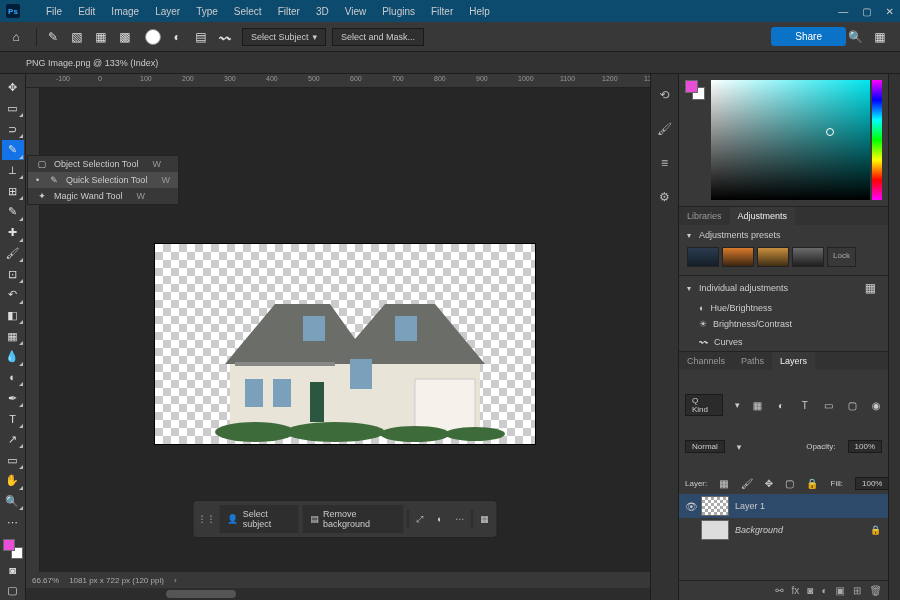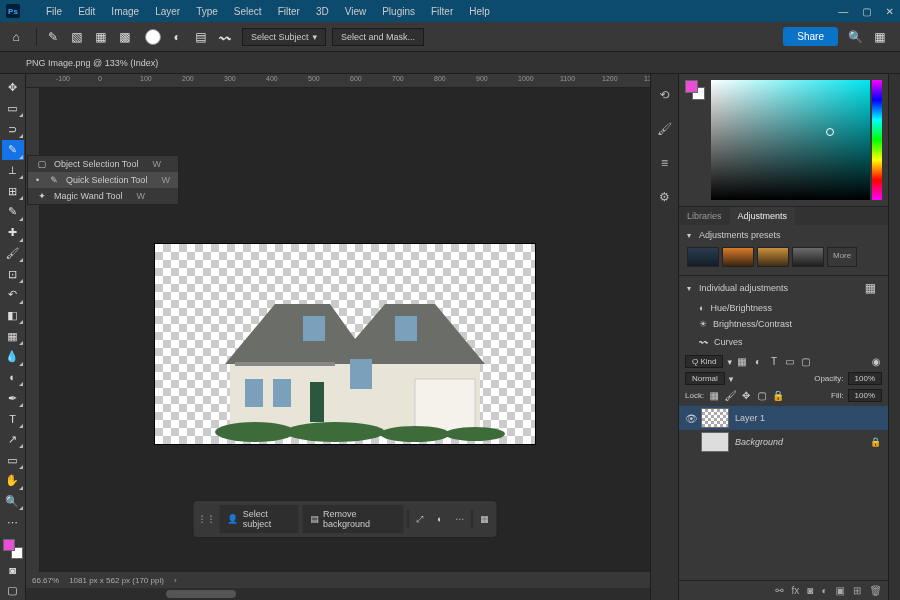--- a/index.html
+++ b/index.html
@@ -7,21 +7,21 @@
 .titlebar { height: 22px; background: #0c4a6e; display: flex; align-items: center; padding: 0 6px; }
 .ps-logo { width: 14px; height: 14px; background: #001e36; color: #31a8ff; display: flex; align-items: center; justify-content: center; font-size: 8px; font-weight: bold; border-radius: 2px; }
 .menubar { flex: 1; display: flex; gap: 2px; margin-left: 19px; }
 .menu-item { padding: 3px 7px; font-size: 10px; cursor: pointer; }
 .win-controls { display: flex; gap: 14px; font-size: 10px; }
 .optbar { height: 30px; background: #383838; display: flex; align-items: center; padding: 0 6px; border-bottom: 1px solid #1d1d1d; }
 .opt-icon { width: 20px; height: 20px; display: flex; align-items: center; justify-content: center; margin-right: 4px; color: #ddd; font-size: 12px; }
 .opt-brush { width: 16px; height: 16px; border: 1px solid #888; border-radius: 50%; background: #fff; margin: 0 6px; }
 .opt-btn { background: #2f2f2f; border: 1px solid #1a1a1a; padding: 3px 8px; font-size: 9px; color: #ccc; margin: 0 3px; display: flex; align-items: center; gap: 4px; }
 .opt-spacer { flex: 1; }
-.share-btn { background: #0a72c7; color: #fff; padding: 4px 14px; border-radius: 3px; font-size: 10px; margin-right: 8px; }
+.share-btn { background: #0a72c7; color: #fff; padding: 4px 24px; border-radius: 3px; font-size: 10px; }
 .tabbar { height: 22px; background: #323232; display: flex; align-items: center; padding-left: 26px; gap: 18px; border-bottom: 1px solid #1d1d1d; }
 .doc-tab { font-size: 9px; color: #ccc; }
 .main { display: flex; height: 526px; }
 .toolbar { width: 26px; background: #383838; display: flex; flex-direction: column; align-items: center; padding-top: 4px; gap: 1px; border-right: 1px solid #1d1d1d; }
 .tool { width: 22px; height: 20px; display: flex; align-items: center; justify-content: center; font-size: 11px; color: #ddd; position: relative; }
 .tool.active { background: #1473e6; }
 .tool.sub::after { content: ""; position: absolute; bottom: 1px; right: 1px; border: 2px solid transparent; border-right-color: #bbb; border-bottom-color: #bbb; }
 .swatches { margin-top: 6px; position: relative; width: 20px; height: 20px; }
 .sw-fg { position: absolute; top: 0; left: 0; width: 12px; height: 12px; background: #e84fd6; border: 1px solid #666; }
 .sw-bg { position: absolute; bottom: 0; right: 0; width: 12px; height: 12px; background: #fff; border: 1px solid #666; }
@@ -66,21 +66,21 @@
 .preset { width: 32px; height: 20px; border: 1px solid #222; }
 .p1 { background: linear-gradient(#2b3c4f,#141e28); }
 .p2 { background: linear-gradient(#d97a2a,#3a2410); }
 .p3 { background: linear-gradient(#c88f3e,#3e2d14); }
 .p4 { background: linear-gradient(#6b6b6b,#1e1e1e); }
 .more-btn { font-size: 8px; color: #aaa; padding: 3px 5px; border: 1px solid #222; }
 .adj-item { padding: 3px 8px 3px 20px; font-size: 9px; display: flex; align-items: center; gap: 6px; }
 .adj-grid { font-size: 12px; margin-left: auto; margin-right: 4px; }
 .bottom-tabs { display: flex; background: #323232; font-size: 9px; border-top: 1px solid #222; }
 .layer-controls { padding: 4px 6px; font-size: 9px; display: flex; flex-direction: column; gap: 4px; }
-.lc-row { display: flex; align-items: center; gap: 4px; }
+.lc-row { display: flex; align-items: center; gap: 12px; margin-top: 20px; }
 .lc-drop { background: #2b2b2b; border: 1px solid #1a1a1a; padding: 1px 6px; font-size: 8px; }
 .lc-icon { width: 12px; font-size: 10px; text-align: center; }
 .layers-list { flex: 1; overflow: auto; }
 .layer { display: flex; align-items: center; padding: 2px 6px; gap: 6px; font-size: 9px; }
 .layer.sel { background: #2d4a6b; }
 .eye { width: 10px; font-size: 10px; }
 .thumb { width: 28px; height: 20px; background: #ddd; border: 1px solid #666; position: relative; }
 .thumb.checker-t { background-image: linear-gradient(45deg,#aaa 25%,transparent 25%),linear-gradient(-45deg,#aaa 25%,transparent 25%),linear-gradient(45deg,transparent 75%,#aaa 75%),linear-gradient(-45deg,transparent 75%,#aaa 75%); background-size: 6px 6px; background-position: 0 0,0 3px,3px -3px,-3px 0; background-color:#fff;}
 .layer-name { flex: 1; }
 .layer-name.italic { font-style: italic; }
@@ -246,21 +246,21 @@
           <span class="ctx-icon">⤢</span>
           <span class="ctx-icon">◐</span>
           <span class="ctx-icon">⋯</span>
           <div class="ctx-sep"></div>
           <span class="ctx-icon">▦</span>
         </div>
       </div>
     </div>
     <div class="status">
       <span>66.67%</span>
-      <span>1081 px x 562 px (170 ppi)</span>
+      <span>1081 px x 722 px (120 ppi)</span>
       <span>›</span>
     </div>
     <div class="scroll-h">
         <div class="scroll-thumb"></div>
       </div>
   </div>
 
   <div class="left-dock">
     <div class="dock-icon">⟲</div>
     <div class="dock-icon">🖌</div>
@@ -283,58 +283,63 @@
     <div class="panel-tabs panel-sec">
       <span class="ptab">Libraries</span>
       <span class="ptab active">Adjustments</span>
     </div>
     <div class="sec-head chev">Adjustments presets</div>
     <div class="presets">
       <div class="preset p1"></div>
       <div class="preset p2"></div>
       <div class="preset p3"></div>
       <div class="preset p4"></div>
-      <div class="more-btn">More</div>
+      <div class="more-btn">Lock</div>
     </div>
     <div class="sec-head chev panel-sec">
       <span>Individual adjustments</span>
       <span class="adj-grid">▦</span>
     </div>
     <div class="adj-item">
         <span>◐</span>
         <span>Hue/Brightness</span>
       </div>
     <div class="adj-item">
         <span>☀</span>
         <span>Brightness/Contrast</span>
       </div>
     <div class="adj-item">
         <span>〰</span>
         <span>Curves</span>
       </div>
 
+    <div class="bottom-tabs">
+      <span class="ptab">Channels</span>
+      <span class="ptab">Paths</span>
+      <span class="ptab active">Layers</span>
+    </div>
     <div class="layer-controls">
       <div class="lc-row">
         <span class="lc-drop">Q Kind</span>
         <span>▾</span>
         <span class="lc-icon">▦</span>
         <span class="lc-icon">◐</span>
         <span class="lc-icon">T</span>
         <span class="lc-icon">▭</span>
         <span class="lc-icon">▢</span>
         <span style="margin-left:auto" class="lc-icon">◉</span>
       </div>
       <div class="lc-row">
         <span class="lc-drop">Normal</span>
         <span>▾</span>
         <span style="margin-left:auto;font-size:8px">Opacity:</span>
         <span class="lc-drop">100%</span>
       </div>
       <div class="lc-row">
-        <span style="font-size:8px">Lock:</span>
+        <span style="font-size:8px">Layer:</span>
         <span class="lc-icon">▦</span>
         <span class="lc-icon">🖌</span>
         <span class="lc-icon">✥</span>
         <span class="lc-icon">▢</span>
         <span class="lc-icon">🔒</span>
         <span style="margin-left:auto;font-size:8px">Fill:</span>
         <span class="lc-drop">100%</span>
       </div>
     </div>
     <div class="layers-list">

